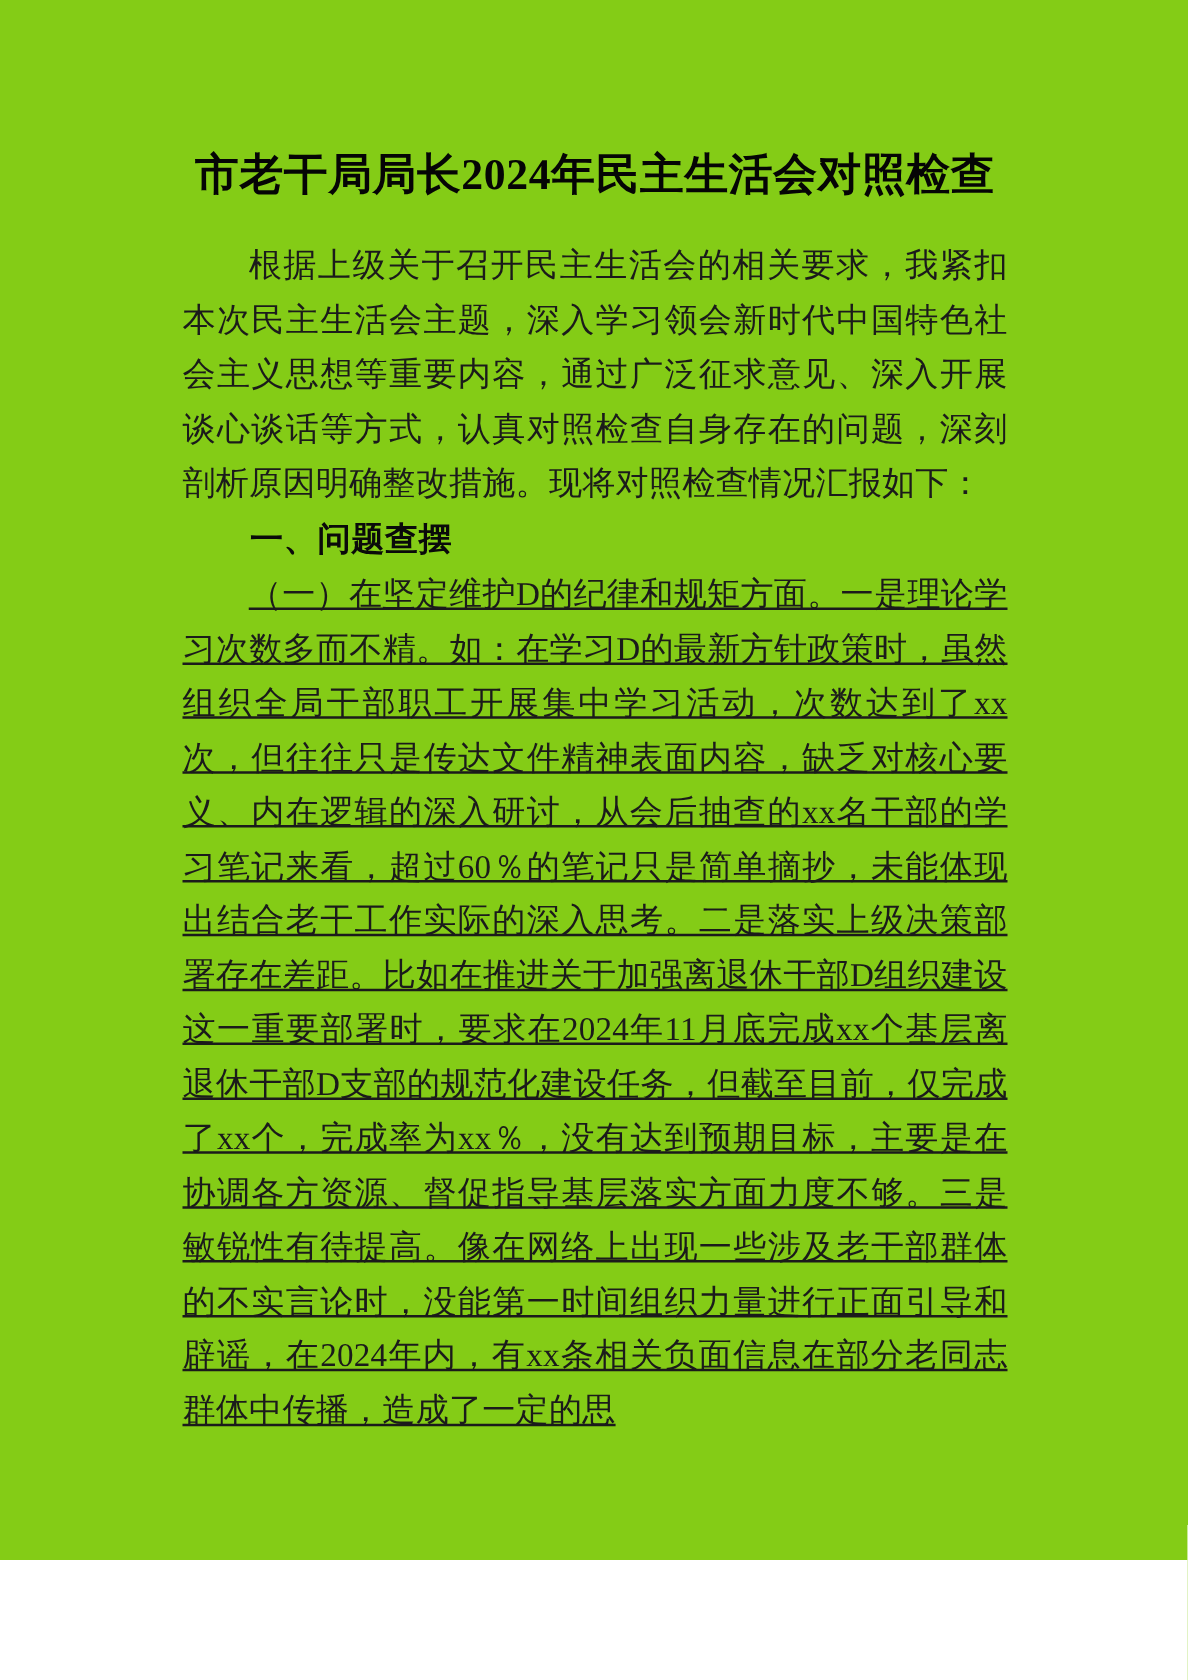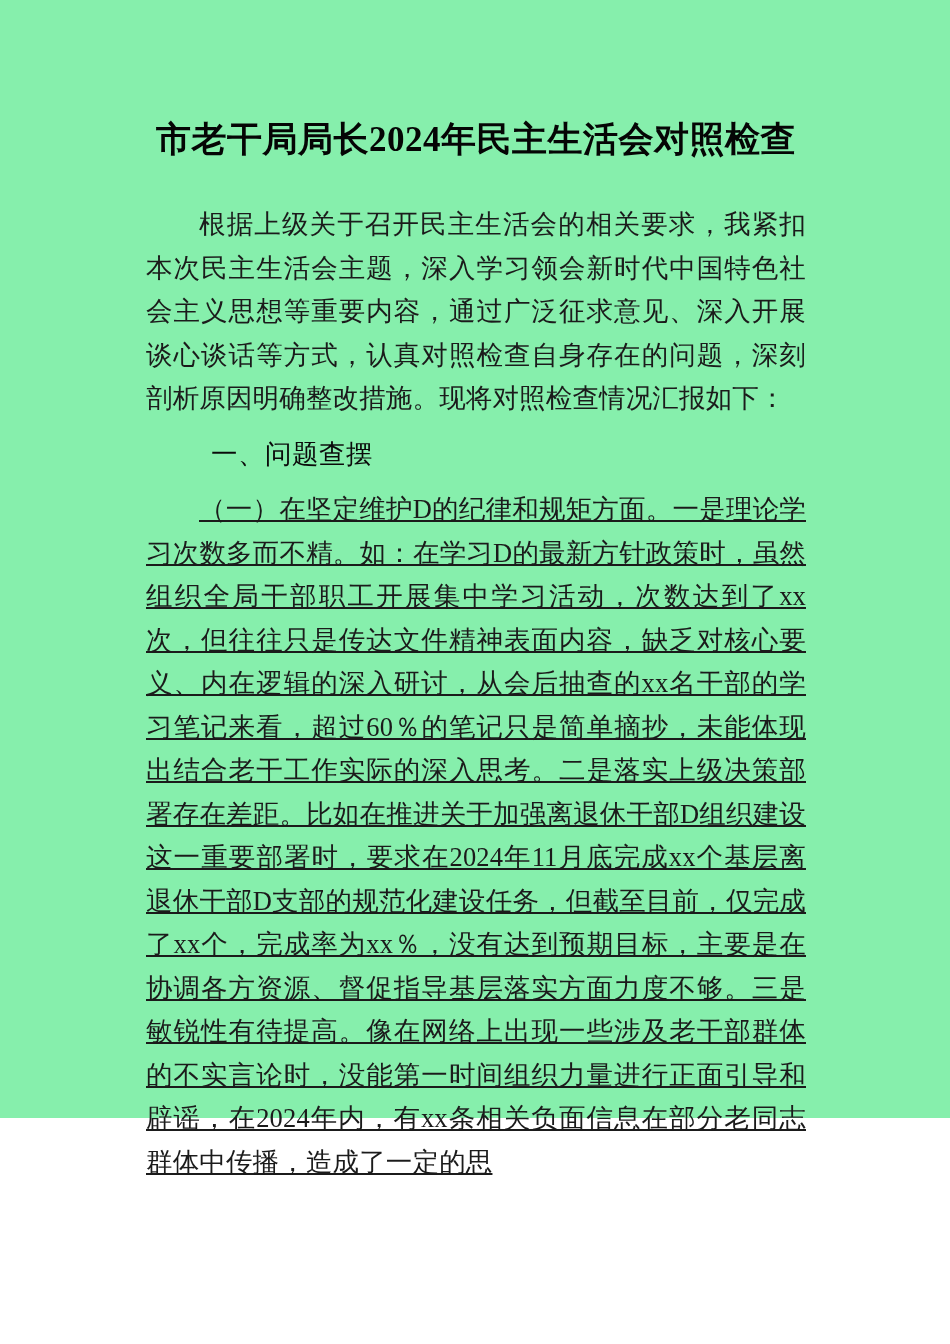--- a/index.html
+++ b/index.html
@@ -11,22 +11,22 @@
     width: 950px;
     height: 1344px;
     font-family: "Liberation Serif", "DejaVu Serif", serif;
     color: #000000;
     overflow: hidden;
   }
 
   .page {
     position: relative;
     width: 950px;
-    height: 1118px;
-    background: #86efac;
+    height: 1248px;
+    background: #84cc16;
     box-sizing: border-box;
     padding: 0;
   }
 
   .doc-body {
     position: absolute;
     left: 146px;
     top: 0;
     width: 660px;
   }
@@ -61,29 +61,29 @@
     margin: 0;
     color: #1b1b1b;
     letter-spacing: 0.15px;
   }
 
   .para.indent {
     text-indent: 53px;
   }
 
   .para-lead {
-    margin-top: 33px;
+    margin-top: 21px;
   }
 
   .heading {
     font-family: "Liberation Sans", "DejaVu Sans", sans-serif;
-    font-weight: normal;
+    font-weight: bold;
     font-size: 26.5px;
     line-height: 43.5px;
-    margin: 12px;
+    margin: 1px;
     text-indent: 53px;
     color: #0a0a0a;
     letter-spacing: 0.5px;
   }
 
   .sec-body {
     margin-top: 0;
     text-decoration: underline;
   }
 </style>

